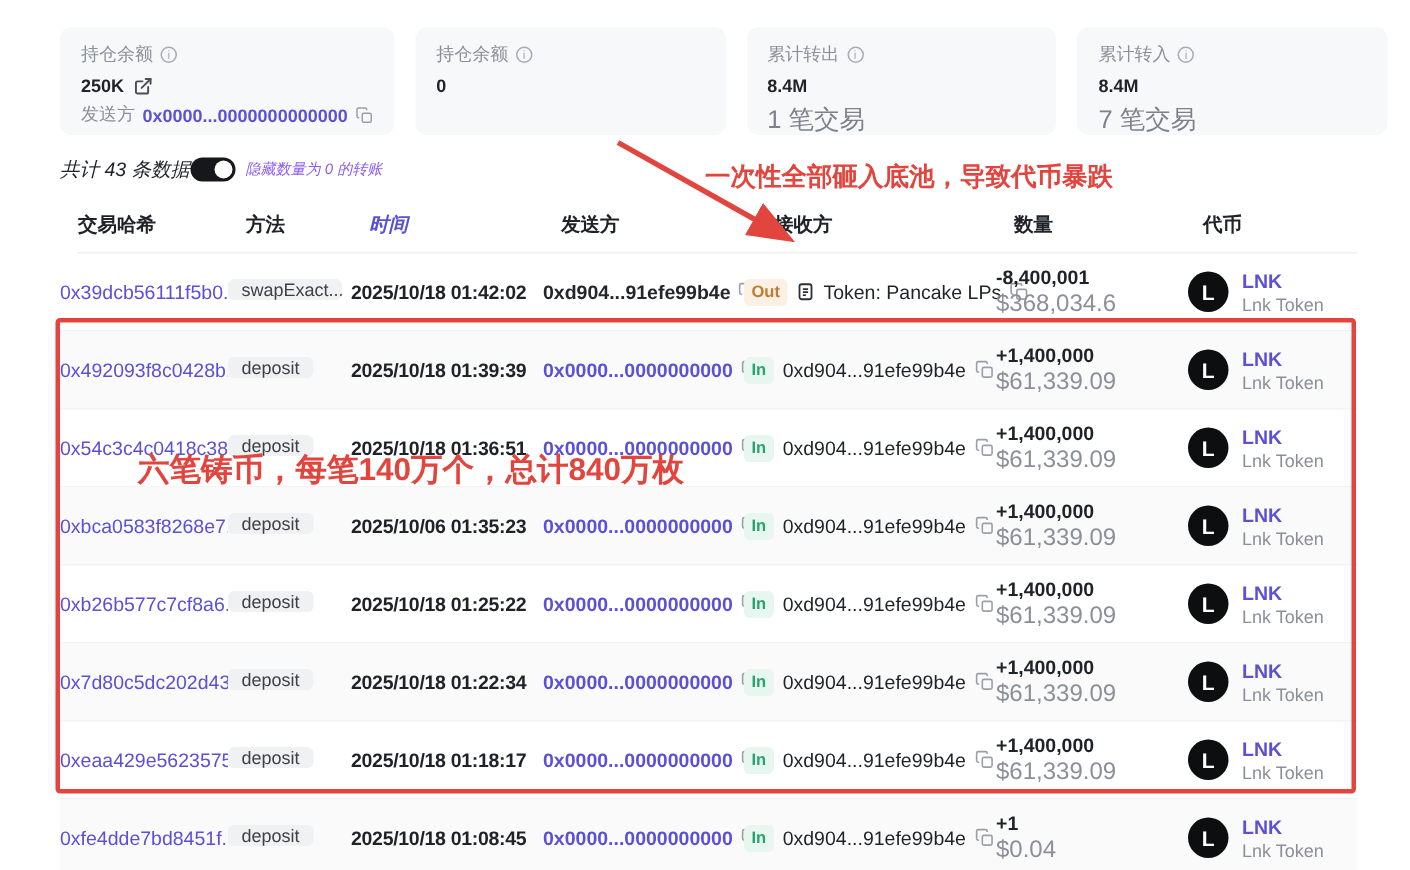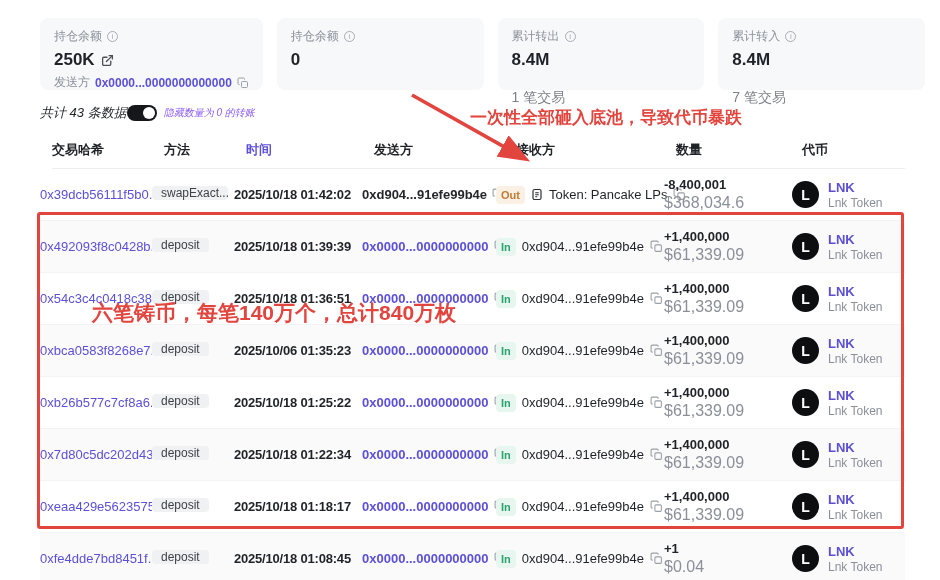--- a/index.html
+++ b/index.html
@@ -12,35 +12,35 @@
   body{
     width:940px;height:580px;position:relative;overflow:hidden;background:#fff;
     font-family:"Liberation Sans","DejaVu Sans",sans-serif;color:var(--dark);
   }
   
   .cards{position:absolute;left:40px;right:15px;top:18px;display:flex;gap:14px;}
   .card{flex:1;background:var(--card-bg);border-radius:8px;padding:10px 14px;height:72px;}
   .card-label{font-size:12px;color:var(--gray);display:flex;align-items:center;gap:5px;}
   .info-i{width:11px;height:11px;border:1px solid #a7acb4;border-radius:50%;font-size:8px;
     line-height:10px;text-align:center;color:#a7acb4;font-style:normal;flex:0 0 auto;}
-  .card-value{font-size:17px;font-weight:bold;margin-top:5px;display:flex;gap:6px;}
-  .card-sub{font-size:14px;color:#7d828a;margin-top:19px;}
+  .card-value{font-size:12px;font-weight:bold;margin-top:5px;display:flex;gap:6px;}
+  .card-sub{font-size:17px;color:#7d828a;margin-top:4px;}
   .card-sender{font-size:12px;margin-top:4px;display:flex;align-items:center;gap:5px;white-space:nowrap;}
   .card-sender .lbl{color:var(--gray);}
   .card-sender .adr{color:var(--purple);font-weight:bold;}
   
   .summary{position:absolute;left:40px;right:23px;top:104px;display:flex;justify-content:flex-start;align-items:center;font-size:13px;font-style:italic;}
   .toggle-wrap{display:flex;align-items:center;gap:7px;font-size:10px;color:#8b5cf6;}
   .toggle{width:30px;height:16px;border-radius:9px;background:#15171a;position:relative;cursor:pointer;flex:0 0 auto;}
   .toggle .knob{position:absolute;right:2px;top:2px;width:12px;height:12px;border-radius:50%;background:#fff;}
   
   .table{position:absolute;left:40px;right:35px;top:138px;}
   .thead,.trow{display:grid;grid-template-columns:112px 82px 128px 134px 168px 126px 1fr;align-items:center;}
   .thead{font-size:13px;font-weight:bold;padding:3px 0 9px 0;border-bottom:1px solid var(--divider);margin-left:12px;}
-  .thead .h-time{color:var(--purple);cursor:pointer;}
+  .thead .h-time{color:var(--purple);cursor:pointer;font-style:italic;}
   .thead .h-recv{padding-left:8px;}
   .trow{height:52px;border-bottom:1px solid #f3f3f5;font-size:13px;}
   .trow.alt{background:var(--alt);}
   .cell{min-width:0;}
   .hash{color:var(--purple);cursor:pointer;white-space:nowrap;overflow:hidden;}
   .pill{display:inline-block;background:var(--pill-bg);border-radius:4px;padding:0 9px;font-size:12px;color:#3d4148;max-width:76px;white-space:nowrap;overflow:hidden;}
   .time{font-weight:700;letter-spacing:-0.2px;}
   .addr{display:flex;align-items:center;gap:5px;white-space:nowrap;}
   .addr .a-txt{color:#23262b;font-weight:600;}
   .addr .a-txt.link{color:var(--purple);font-weight:600;cursor:pointer;}

